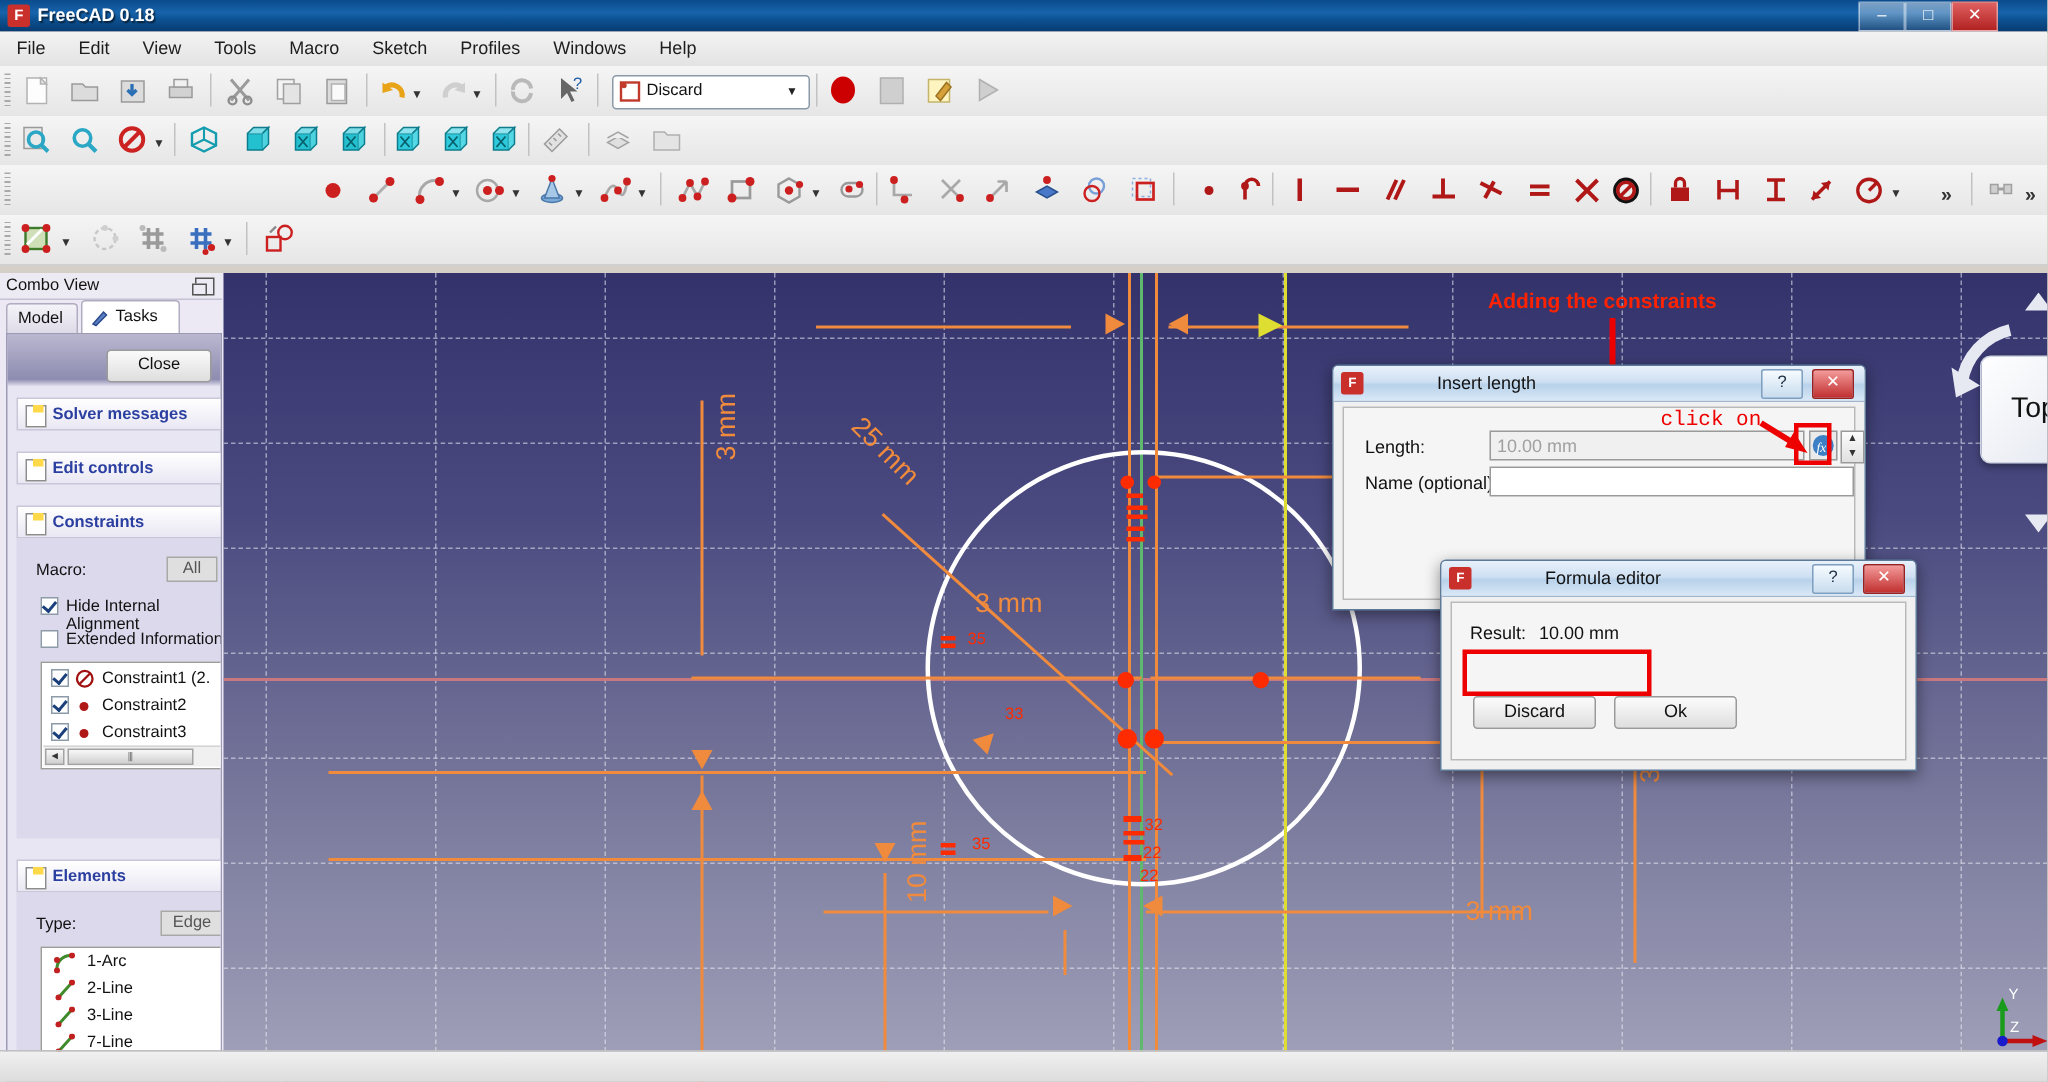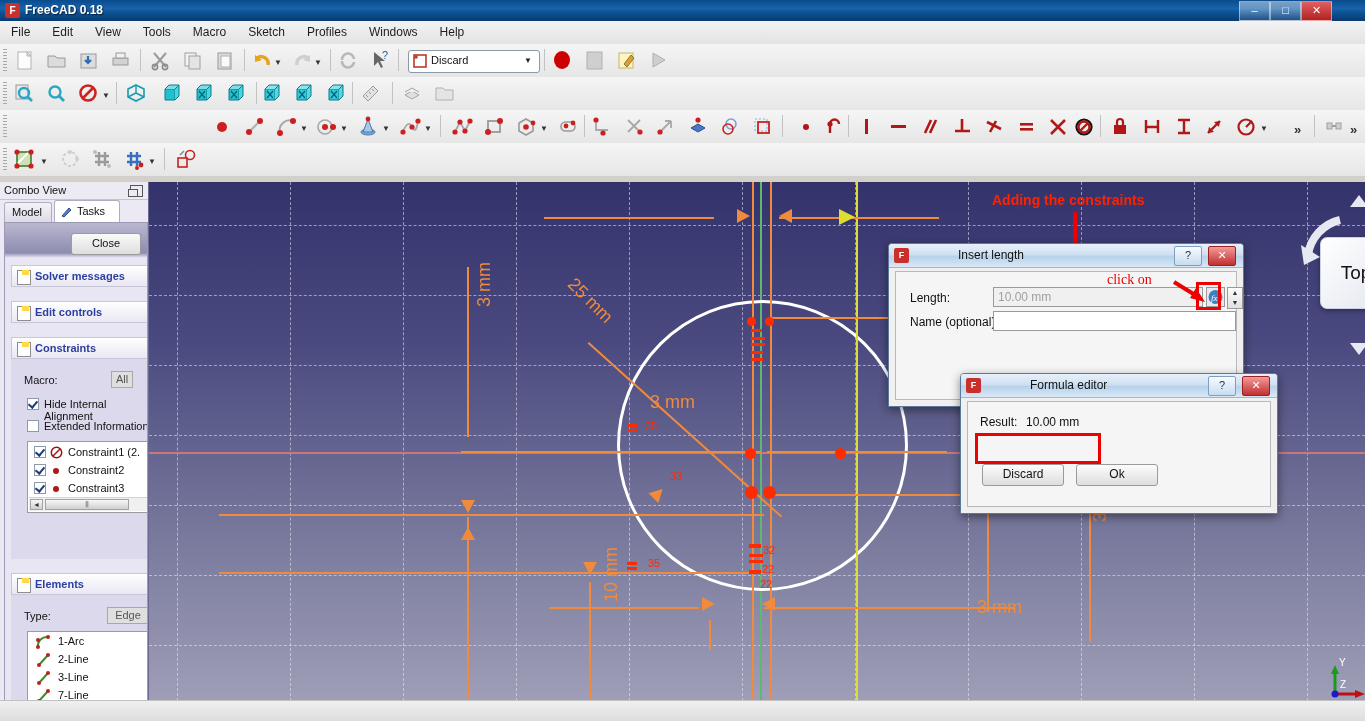--- a/index.html
+++ b/index.html
@@ -74,21 +74,21 @@
   #wbcombo .wb-ico{position:absolute;left:3px;top:2px;width:16px;height:16px;}
   #wbcombo .wb-lab{position:absolute;left:22px;top:3px;}
   #wbcombo .wb-chev{
     position:absolute;right:3px;top:3px;width:16px;height:14px;
     text-align:center;font-size:8px;line-height:14px;color:#222;
   }
 
   
   #combo{
     left:0;top:182px;width:148px;height:539px;
-    background:#ece9f4;border-right:1px solid #6a6a95;
+    background:#ece9f4;border-right:1px solid #6a6a95;padding-left:42px;
   }
   #combohdr{
     position:absolute;left:0;top:0;width:148px;height:17px;
     background:#eceaf2;border-bottom:1px solid #c6c2d6;
     font-size:11px;color:#111;
   }
   #combohdr .lbl{position:absolute;left:4px;top:2px;}
   #combohdr .float-ico{position:absolute;right:5px;top:3px;width:11px;height:10px;border:1px solid #555;}
   #combohdr .float-ico:after{content:"";position:absolute;left:-3px;top:3px;width:8px;height:6px;border:1px solid #555;background:#eceaf2;}
 
@@ -737,21 +737,21 @@
       <span class="gtxt">Edit controls</span>
     </div>
 
     <div class="grpbar" style="top:114px">
       <span class="gico"></span>
       <span class="gtxt">Constraints</span>
     </div>
 
     <div class="panelbody" style="top:136px;height:200px">
       <span class="frow" style="left:13px;top:15px">Macro:</span>
-      <span class="fbox" style="left:100px;top:12px;width:22px;height:17px;line-height:15px">All</span>
+      <span class="fbox" style="left:100px;top:12px;width:34px;height:17px;line-height:15px">All</span>
 
       <span class="cb on" style="left:16px;top:39px"></span>
       <span class="frow" style="left:33px;top:39px">Hide Internal Alignment</span>
 
       <span class="cb" style="left:16px;top:61px"></span>
       <span class="frow" style="left:33px;top:61px">Extended Information</span>
 
       <div class="listbox" style="left:16px;top:82px;width:122px;height:72px">
         <div class="lrow" style="top:2px">
           <span class="cb on" style="left:6px;top:2px"></span>
@@ -995,21 +995,21 @@
     <span class="spin" style="left:331px;top:15px;height:20px">
       <div>▲</div>
       <div>▼</div>
     </span>
 
     <span class="lab" style="left:14px;top:43px">Name (optional)</span>
     <span class="fld" style="left:97px;top:39px;width:243px;height:20px"></span>
   </div>
 
   <div class="redbox" style="left:307px;top:38px;width:25px;height:28px"></div>
-  <div class="abs" style="left:218px;top:28px;color:#ee0000;font-size:14px;font-family:Liberation Serif, serif">click on</div>
+  <div class="abs" style="left:218px;top:28px;color:#ee0000;font-size:14px;font-family:Liberation Mono, monospace">click on</div>
   <svg style="position:absolute;left:283px;top:32px;pointer-events:none" width="40" height="30">
     <path d="M2 6 L28 22" stroke="#ee0000" stroke-width="4" fill="none"></path>
     <path d="M33 26 L18 22 L24 12 Z" fill="#ee0000"></path>
   </svg>
 </div>
 
 <div class="dlg" style="left:960px;top:373px;width:316px;height:139px">
   <div class="dlgtitle">
     <span class="dico">F</span>
     <span class="dtxt">Formula editor</span>

